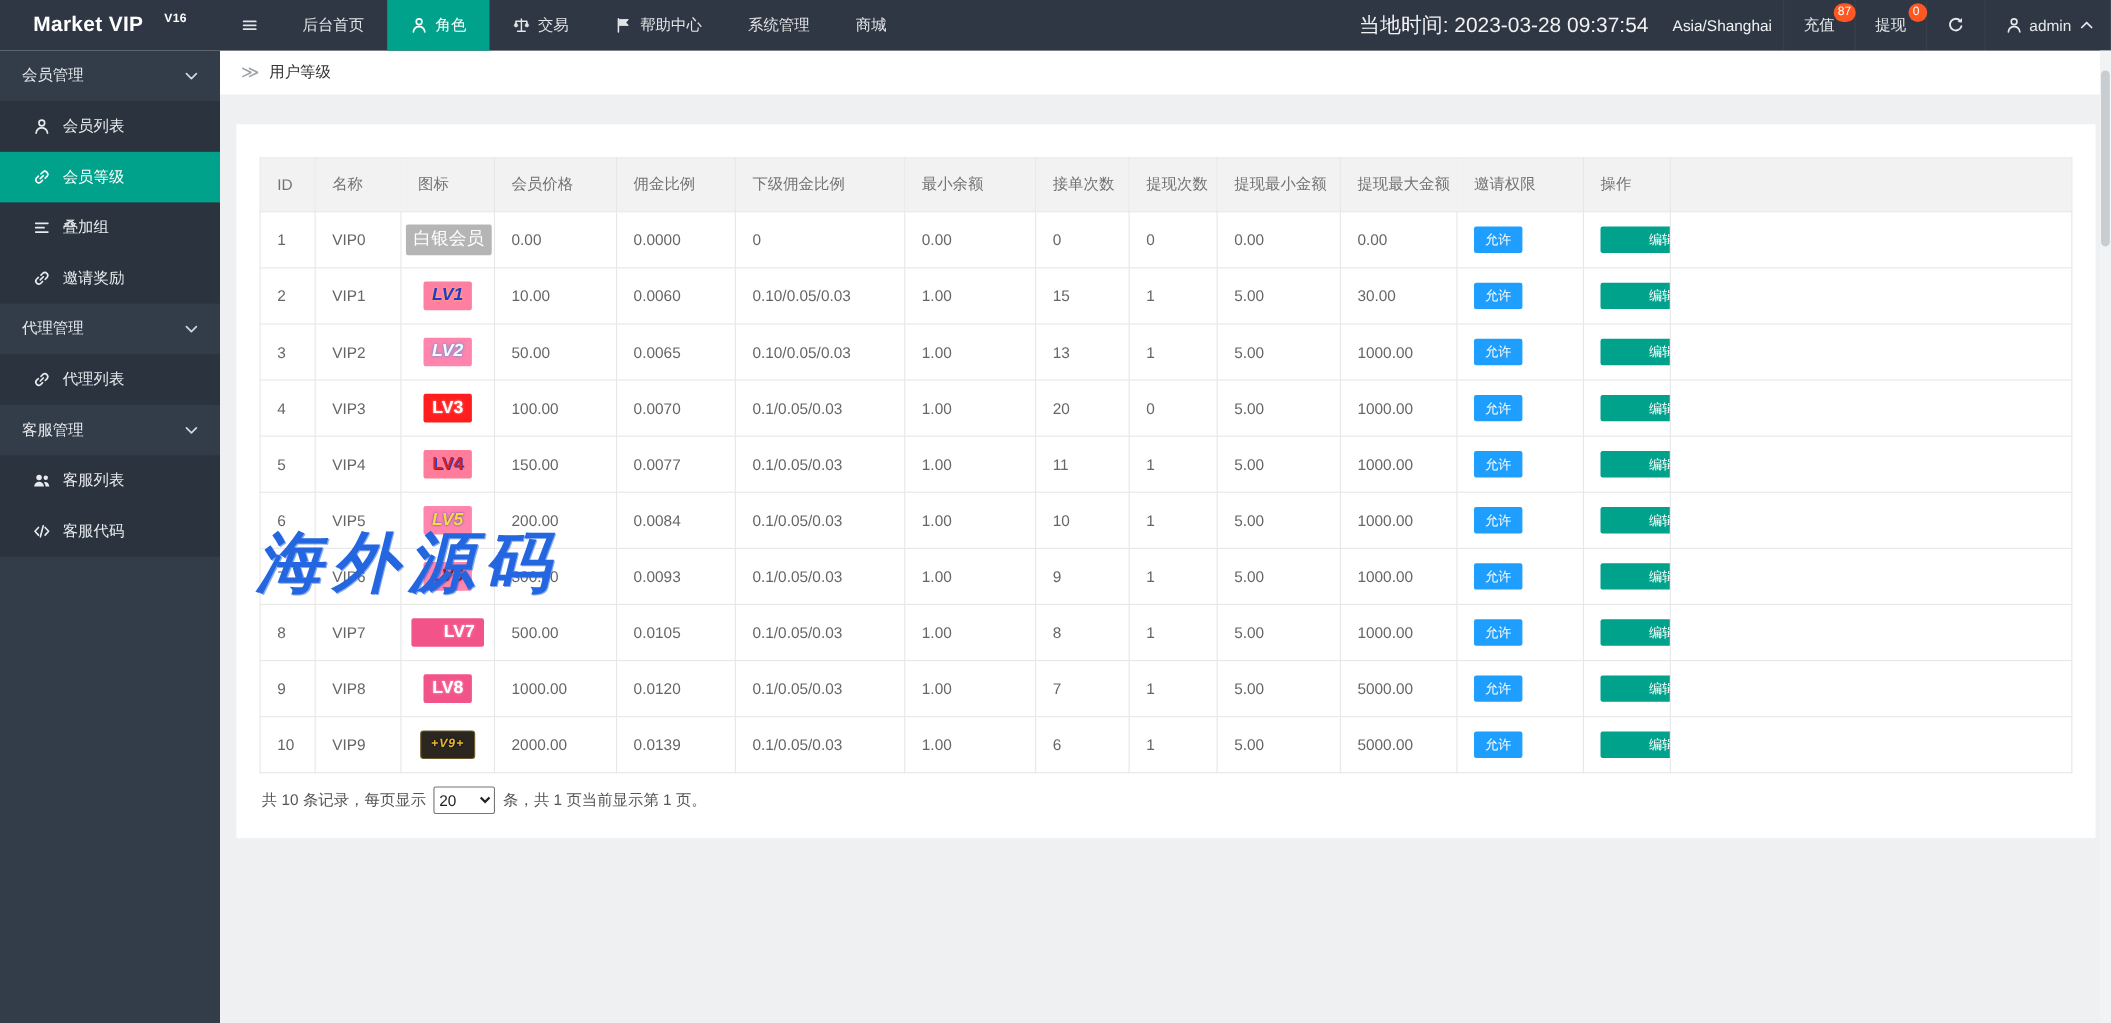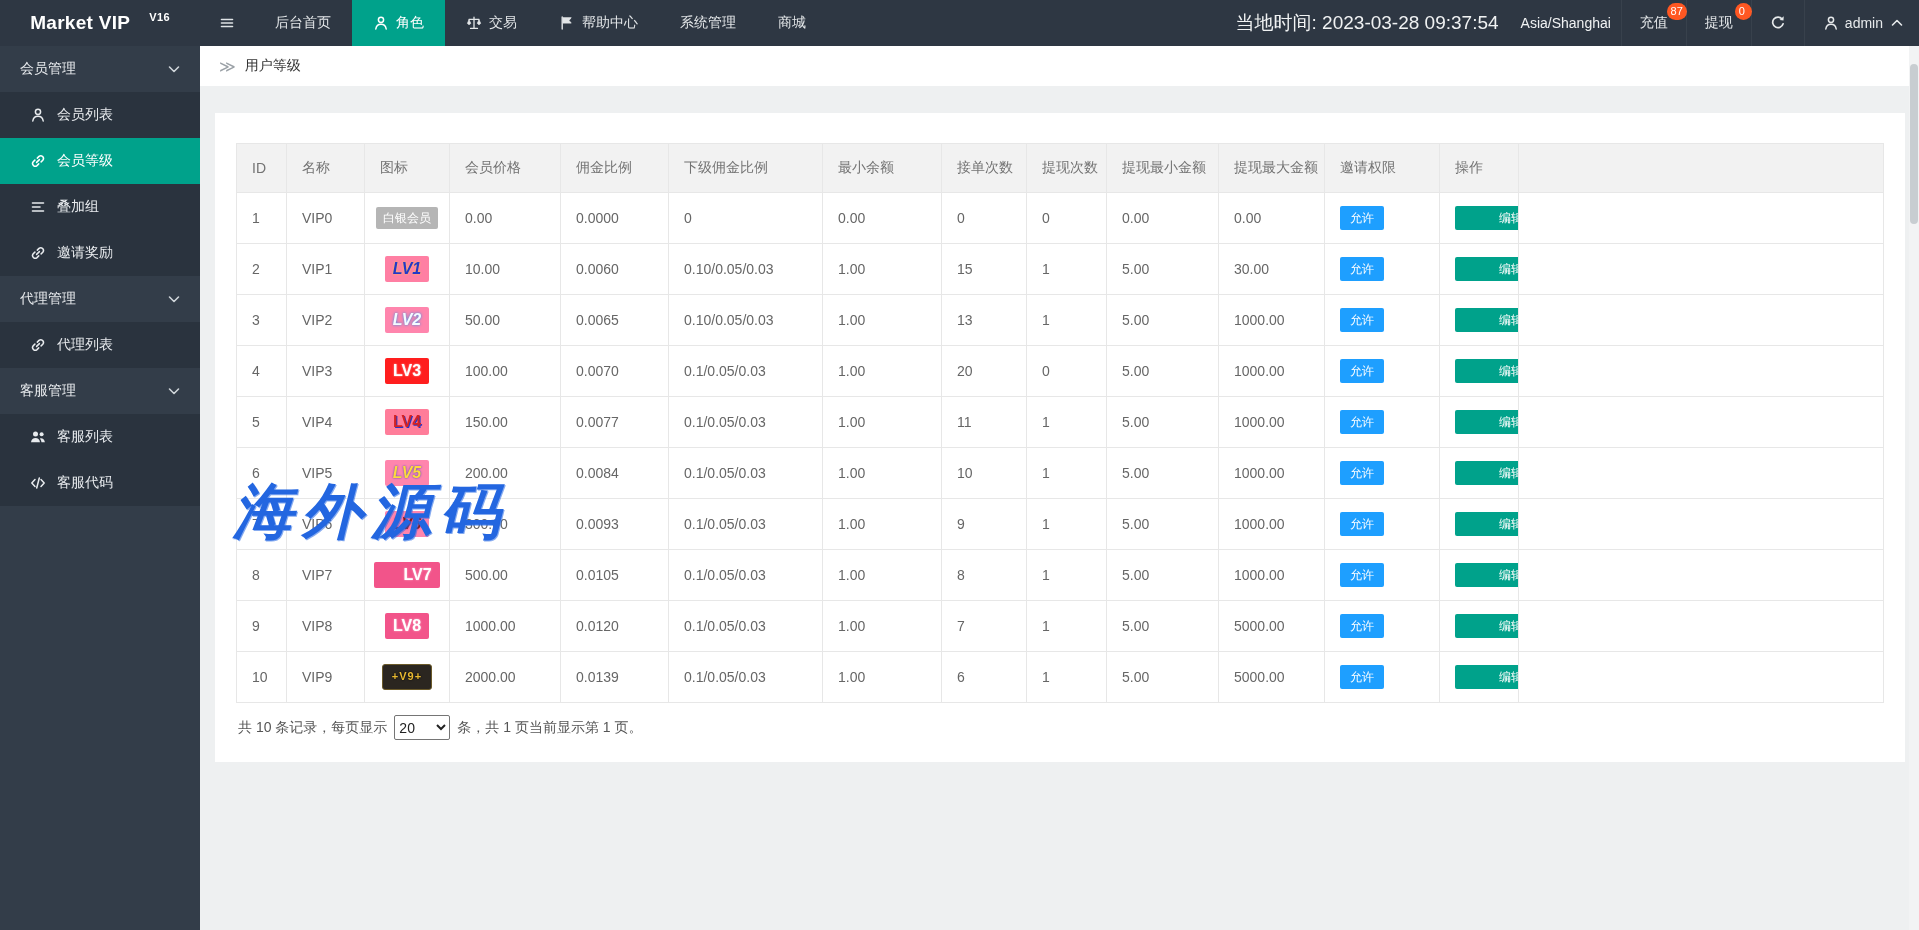--- a/index.html
+++ b/index.html
@@ -47,22 +47,22 @@
 
   table{width:100%; border-collapse:collapse; table-layout:fixed; font-size:14px; color:#666;}
   th,td{border:1px solid #e7e7e7; padding:0 15px; text-align:left; white-space:nowrap; overflow:hidden;}
   thead th{background:#f2f2f2; color:#737373; font-weight:normal; height:49px;}
   tbody td{height:51px; background:#fff;}
   td.c-icon{text-align:center; padding:0 4px;}
 
   .lv-badge{display:inline-block; padding:3px 8px; border-radius:2px; font-weight:bold; font-size:16px; line-height:1.2;}
   .lv-badge.italic{font-style:italic;}
   .lv-badge.dark{border:1px solid #6b5a2a; border-radius:3px; padding:5px 9px; font-size:11px; letter-spacing:1px;
-                 background-image:linear-gradient(#3a332a,#181410); text-shadow:0 0 2px #000;}
-  .badge-silver{font-size:12px; font-weight:normal; padding:4px 7px;}
+                 background-image:linear-gradient(#3a332a,#181410); text-shadow:0 0 2px #000;font-style:italic;}
+  .badge-silver{font-size:16px; font-weight:normal; padding:4px 7px;}
 
   .btn{display:inline-block; border:none; border-radius:2px; color:#fff; font-size:12px; padding:5px 10px; cursor:pointer; line-height:1.2;}
   .btn-allow{background:var(--blue);}
   .btn-edit{background:var(--accent);padding-left:44px;}
   .more-dots{color:#c2c2c2; margin-left:4px; font-weight:bold; letter-spacing:1px; font-size:13px;}
 
   .pagination{margin-top:12px; display:flex; align-items:center; gap:7px; font-size:14px; color:#555; padding-left:2px;}
   .pagination select{font-size:14px; height:25px; width:56px; border:1px solid #757575; background:#fff; color:#222; border-radius:2px;}
 
   .watermark{position:absolute; left:233px; top:472px; z-index:30; font-family:"DejaVu Serif",serif;

